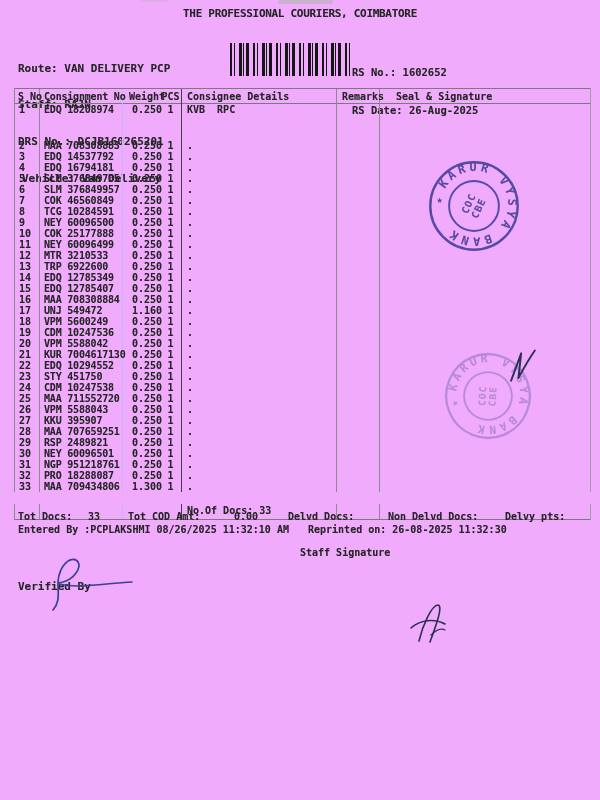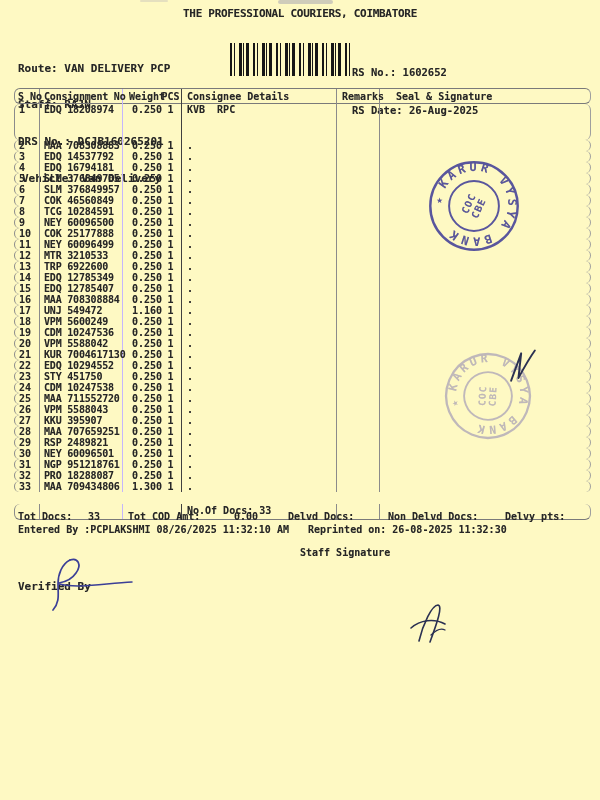--- a/index.html
+++ b/index.html
@@ -1,18 +1,18 @@
 <!DOCTYPE html>
 <html><head>
 <meta charset="utf-8">
 <style>
   html,body { margin:0; padding:0; background:#e8e8e8; }
   .page {
     position:relative; width:600px; height:800px; margin:0 auto;
-    background:#fef9c3; overflow:hidden;
+    background:#f0abfc; overflow:hidden;
     font-family:"DejaVu Sans Mono", monospace;
     font-weight:700; color:#262626;
     text-shadow:0 0 0.5px rgba(60,60,60,0.35);
   }
   .abs { position:absolute; }
   .scan-smudge { background:#b6b3b6; border-radius:2px; opacity:.65; }
   .title1 { top:7px; left:0; width:600px; text-align:center; font-size:11px; letter-spacing:-0.3px; }
   .title2 { top:22px; left:0; width:600px; text-align:center; font-size:11.5px; letter-spacing:-0.3px; }
   .info-left { left:18px; top:38px; font-size:11px; line-height:12.3px; white-space:pre; }
   .info-left .ln { display:block; }
@@ -27,21 +27,21 @@
         #161616 9px 12px, transparent 12px 13px,
         #161616 13px 14px, transparent 14px 16px,
         #161616 16px 19px, transparent 19px 23px);
   }
   
   .runsheet-table { left:14px; top:88px; width:577px; }
   .trow {
     display:grid; box-sizing:border-box; width:577px;
     grid-template-columns:25px 83px 37px 22px 155px 43px 210px;
     border-left:1px solid #8b8b8b; border-right:1px solid #9f9f9f;
-    height:11px; font-size:10px; line-height:11px;border-radius:6px;
+    height:11px; font-size:10px; line-height:11px;
   }
   .thead { height:16px; line-height:15px; border-top:1px solid #7a7a7a; border-bottom:1px solid #7a7a7a; }
   .trow.first { height:36px; }
   .trow.docs { height:16px; line-height:14px; border-bottom:1px solid #7a7a7a;margin-top:12px; }
   .cell { box-sizing:border-box; overflow:visible; white-space:pre; }
   .c-sno { padding-left:4px; border-right:1px solid #8b8b8b; }
   .c-consignment { padding-left:4px; letter-spacing:-0.2px; border-right:1px solid #c4b5fd; }
   .c-weight { padding-left:9px; }
   .c-pcs { text-align:center; border-right:1px solid #404040; }
   .c-consignee { padding-left:5px; border-right:1px solid #8b8b8b; }

